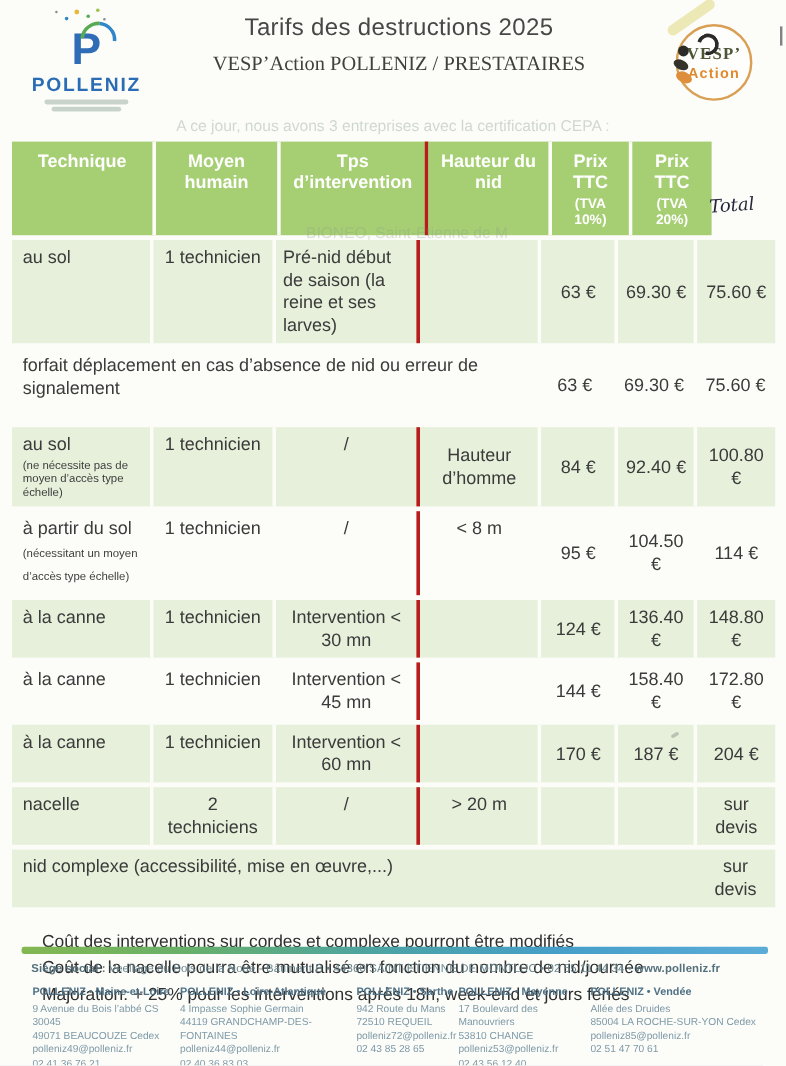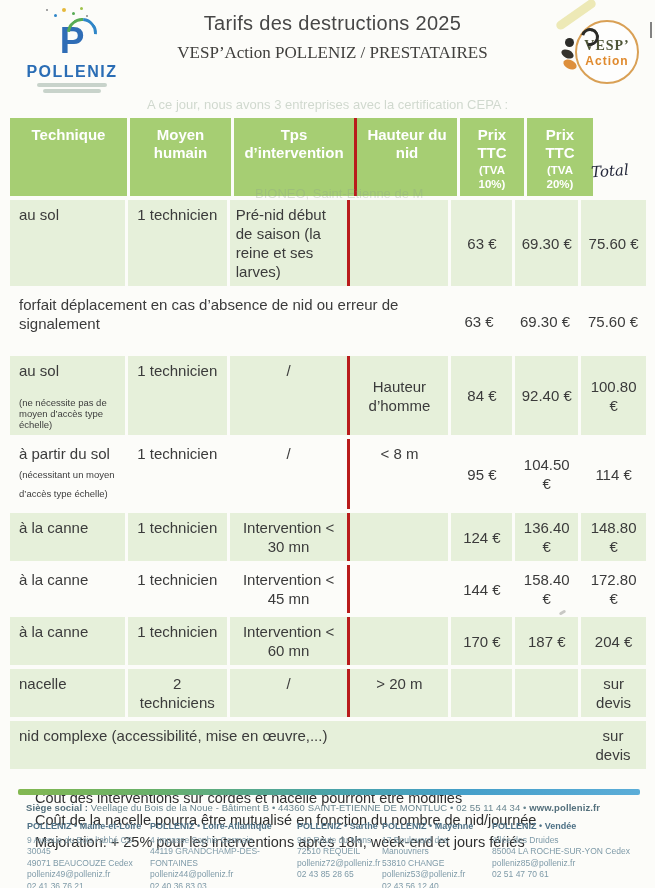--- a/index.html
+++ b/index.html
@@ -15,21 +15,21 @@
   .plz-p{font-size:37px;font-weight:bold;color:#2f6db6;line-height:38px;}
   .plz-swirl{position:absolute;left:50%;top:-4px;margin-left:-5px;width:24px;height:24px;border:3.5px solid transparent;border-top-color:#57ab54;border-right-color:#2f86c8;border-radius:50%;transform:rotate(-40deg);}
   .plz-name{font-size:16px;font-weight:bold;color:#2a6db5;letter-spacing:1.5px;margin-top:1px;}
   .plz-tag1,.plz-tag2{height:4px;margin:2px auto 0;background:#9fb3a6;opacity:.55;filter:blur(.6px);border-radius:2px;}
   .plz-tag1{width:70px;} .plz-tag2{width:58px;}
   .titles{position:absolute;left:120px;right:110px;top:12px;text-align:center;}
   .title{font-size:20px;color:#474747;letter-spacing:.3px;}
   .subtitle{font-family:"Liberation Serif",serif;font-size:17px;color:#41403e;margin-top:8px;}
   .vesp{position:absolute;right:12px;top:8px;width:92px;height:86px;}
   .vesp-streak{position:absolute;left:2px;top:2px;width:46px;height:9px;background:#e9e3a5;border-radius:5px;transform:rotate(-35deg);opacity:.8;}
-  .vesp-circle{position:absolute;right:4px;top:12px;width:64px;height:64px;border:2px solid #d9a055;border-radius:50%;background:rgba(255,255,255,.6);text-align:center;box-sizing:border-box;}
+  .vesp-circle{position:absolute;right:16px;top:12px;width:64px;height:64px;border:2px solid #d9a055;border-radius:50%;background:rgba(255,255,255,.6);text-align:center;box-sizing:border-box;}
   .vesp-t1{margin-top:16px;font-family:"Liberation Serif",serif;font-weight:bold;font-size:14px;color:#4e5537;letter-spacing:1px;}
   .vesp-t2{font-size:12px;font-weight:bold;color:#e08a2d;letter-spacing:1px;margin-top:0px;}
   .vesp-dot1{position:absolute;left:14px;top:30px;width:9px;height:9px;border-radius:50%;background:#2b2b28;}
   .vesp-dot2{position:absolute;left:10px;top:42px;width:13px;height:8px;border-radius:50%;background:#35322c;transform:rotate(25deg);}
   .vesp-dot3{position:absolute;left:12px;top:52px;width:14px;height:9px;border-radius:50%;background:#dd8f3c;transform:rotate(25deg);}
   .vesp-head{position:absolute;left:30px;top:20px;width:12px;height:12px;border-radius:50%;border:3px solid #2b2b28;border-left-color:transparent;transform:rotate(-30deg);}
   .scan-dash{position:absolute;right:3px;top:22px;width:2px;height:16px;background:#5a5a5a;opacity:.75;}
 
   
   .ghost{position:absolute;z-index:6;color:#8aa08a;filter:blur(.6px);pointer-events:none;font-size:13px;}
@@ -49,21 +49,21 @@
   .c5{width:65px;border-right:3px solid #fcfcf9;}
   .c6{width:67px;border-right:3px solid #fcfcf9;}
   .c7{width:66px;}
   .cspan{width:438px;border-right:3px solid #fcfcf9;}
   .green .cell{background:#e6f0da;}
   .white .cell{background:transparent;}
   .hrow .cell{background:#a6ce73;color:#fff;font-weight:bold;text-align:center;padding-top:8px;line-height:18px;}
   .hsub{display:block;font-size:11.5px;font-weight:bold;line-height:14px;margin-top:1px;}
   .tech{padding-left:9px;}
   .note{font-size:9.5px;line-height:11px;color:#3d3d3d;}
-  .note-block .note{display:block;margin-top:17px;width:88px;}
+  .note-block .note{display:block;margin-top:3px;width:88px;}
   .price{display:flex;align-items:center;justify-content:center;text-align:center;}
   .vcenter{display:flex;align-items:center;justify-content:center;}
   .tleft{text-align:left;}
   .r1{min-height:68px;} .r2{min-height:62px;} .r3{min-height:66px;} .r4{min-height:70px;}
   .r5{min-height:48px;} .r6{min-height:44px;} .r7{min-height:44px;} .r8{min-height:31px;} .r9{min-height:31px;}
   .rowlabel{flex:1;}
 
   
   .notes{margin:18px 0 0 35px;font-size:14.5px;line-height:22px;color:#2f2f2f;}
 
@@ -212,21 +212,21 @@
     </div>
 
     <div class="row green r9">
       <div class="cell tech rowlabel" style="background:#e6f0da;">nid complexe (accessibilité, mise en œuvre,...)</div>
       <div class="cell c7 price">sur devis</div>
     </div>
 
   </div>
 
   <div class="notes">
-    <div>Coût des interventions sur cordes et nacelle pourront être modifiés</div>
+    <div>Coût des interventions sur cordes et complexe pourront être modifiés</div>
     <div>Coût de la nacelle pourra être mutualisé en fonction du nombre de nid/journée</div>
     <div>Majoration: + 25% pour les interventions après 18h, week-end et jours fériés</div>
   </div>
 
   <div class="ftr">
     <div class="grad"></div>
     <div class="siege"><b>Siège social :</b><span> Veellage du Bois de la Noue - Bâtiment B • 44360 SAINT-ETIENNE DE MONTLUC • 02 55 11 44 34 • </span><b>www.polleniz.fr</b></div>
     <div class="offices">
       <div class="office o1">
         <div class="ot">POLLENIZ • Maine-et-Loire</div>

